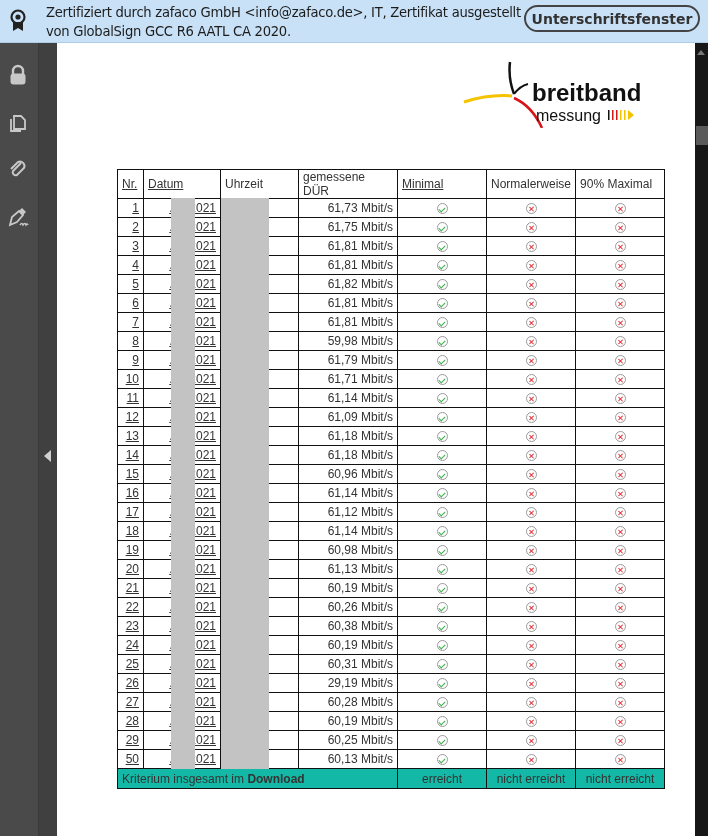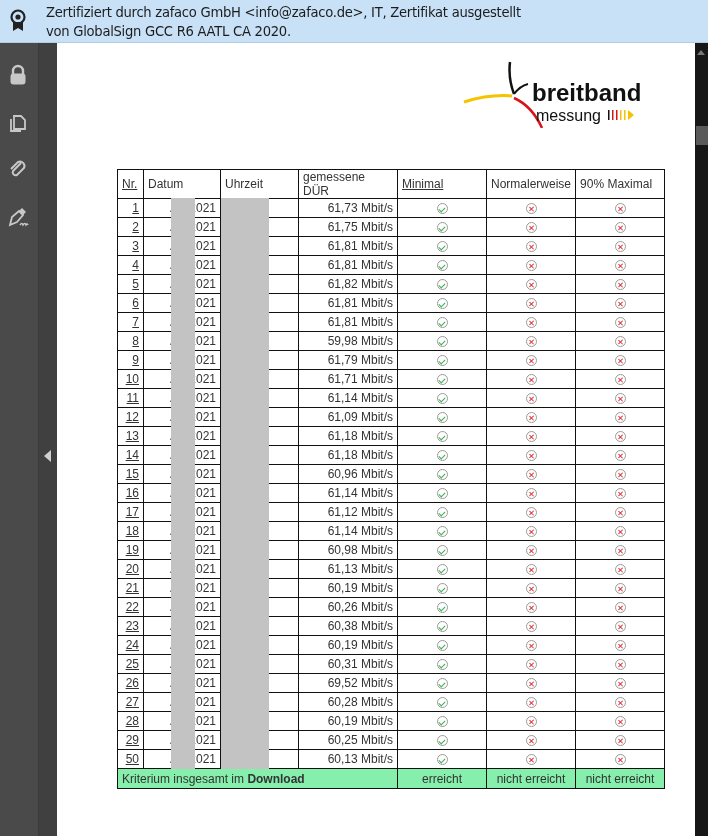--- a/index.html
+++ b/index.html
@@ -15,49 +15,50 @@
   .page { position:absolute; left:57px; top:43px; width:638px; height:793px; background:#ffffff; overflow:hidden; }
   .scroll { position:absolute; left:695px; top:43px; width:13px; height:793px; background:#171717; }
   .scroll-up { position:absolute; left:2px; top:7px; width:0; height:0; border-left:4px solid transparent; border-right:4px solid transparent; border-bottom:5px solid #777; }
   .scroll-thumb { position:absolute; left:1px; top:83px; width:12px; height:19px; background:#5a5a5a; }
   .logo { position:absolute; left:405px; top:15px; width:180px; height:70px; }
   .title { position:absolute; left:61px; top:95px; font-size:17px; font-weight:bold; color:#3a72b0; }
   table.m { position:absolute; left:60px; top:126px; border-collapse:collapse; font-size:12px; color:#333; }
   table.m td, table.m th { border:1px solid #111; height:19px; padding:0 4px; box-sizing:border-box; }
   table.m th { font-weight:normal; text-align:left; height:20px; font-size:12px; }
   .c-nr { width:26px; text-align:right;text-decoration:underline; }
-  .c-date { width:77px; text-align:right; position:relative; }
+  .c-date { width:77px; text-align:right; position:relative;text-decoration:underline; }
   .c-time { width:78px; position:relative; }
   .c-val { width:99px; text-align:right; }
   .c-min { width:89px; text-align:center;text-decoration:underline; }
   .c-norm { width:89px; text-align:center; }
   .c-max { width:89px; text-align:center;margin-top:40px; }
   .redact-d { position:absolute; left:27px; top:-1px; width:24px; height:20px; background:#c3c3c3; }
   .redact-t { position:absolute; left:0px; top:-1px; width:48px; height:20px; background:#c3c3c3; }
   .ic { display:inline-block; width:11px; height:11px; border:1px solid #9a9a9a; border-radius:50%; position:relative; vertical-align:middle; box-sizing:border-box; }
   .ic.ok::after { content:""; position:absolute; left:2.5px; top:1.5px; width:3px; height:5px; border-right:1.6px solid #37b34a; border-bottom:1.6px solid #37b34a; transform:rotate(45deg); }
   .ic.no::before, .ic.no::after { content:""; position:absolute; left:4px; top:1.5px; width:1.4px; height:6px; background:#e0242b; }
   .ic.no::before { transform:rotate(45deg); }
   .ic.no::after { transform:rotate(-45deg); }
-  tr.sum td { background:#86efac; height:20px; text-align:center; }
+  tr.sum td { background:#14b8a6; height:20px; text-align:center; }
   tr.sum td.sl { text-align:left; }
 </style>
 </head>
 <body>
 
 <div class="sigbar">
   <svg class="sig-icon" viewBox="0 0 18 24">
     <circle cx="9" cy="8" r="6.5" fill="none" stroke="#222" stroke-width="2.2"></circle>
     <circle cx="9" cy="8" r="2.6" fill="#222"></circle>
     <path d="M4 13 L4 22 L9 19 L14 22 L14 13" fill="#222"></path>
   </svg>
   <div class="sig-text">
     <div>Zertifiziert durch zafaco GmbH &lt;info@zafaco.de&gt;, IT, Zertifikat ausgestellt</div>
     <div>von GlobalSign GCC R6 AATL CA 2020.</div>
   </div>
+  <div class="sig-btn">Unterschriftsfenster</div>
 </div>
 
 <div class="leftbar">
   <svg class="lb-icon" style="top:20px" viewBox="0 0 24 24">
     <path d="M7 11 V8 a5 5 0 0 1 10 0 V11" fill="none" stroke="#c8c8c8" stroke-width="2.4"></path>
     <rect x="4.5" y="10.5" width="15" height="11" rx="3" fill="#c8c8c8"></rect>
   </svg>
   <svg class="lb-icon" style="top:68px" viewBox="0 0 24 24">
     <path d="M8 5 h7 l4 4 v9 h-11 z" fill="none" stroke="#c8c8c8" stroke-width="1.8"></path>
     <path d="M5 8 v12 h10" fill="none" stroke="#c8c8c8" stroke-width="1.8"></path>
@@ -378,21 +379,21 @@
           <td class="c-min"><span class="ic ok"></span></td>
           <td class="c-norm"><span class="ic no"></span></td>
           <td class="c-max"><span class="ic no"></span></td>
         </tr>
         <tr>
           <td class="c-nr">26</td>
           <td class="c-date"><span class="redact-d"></span><span>.12.2021</span></td>
           <td class="c-time">
             <span class="redact-t"></span>
           </td>
-          <td class="c-val">69,52 Mbit/s</td>
+          <td class="c-val">29,19 Mbit/s</td>
           <td class="c-min"><span class="ic ok"></span></td>
           <td class="c-norm"><span class="ic no"></span></td>
           <td class="c-max"><span class="ic no"></span></td>
         </tr>
         <tr>
           <td class="c-nr">27</td>
           <td class="c-date"><span class="redact-d"></span><span>.12.2021</span></td>
           <td class="c-time">
             <span class="redact-t"></span>
           </td>

